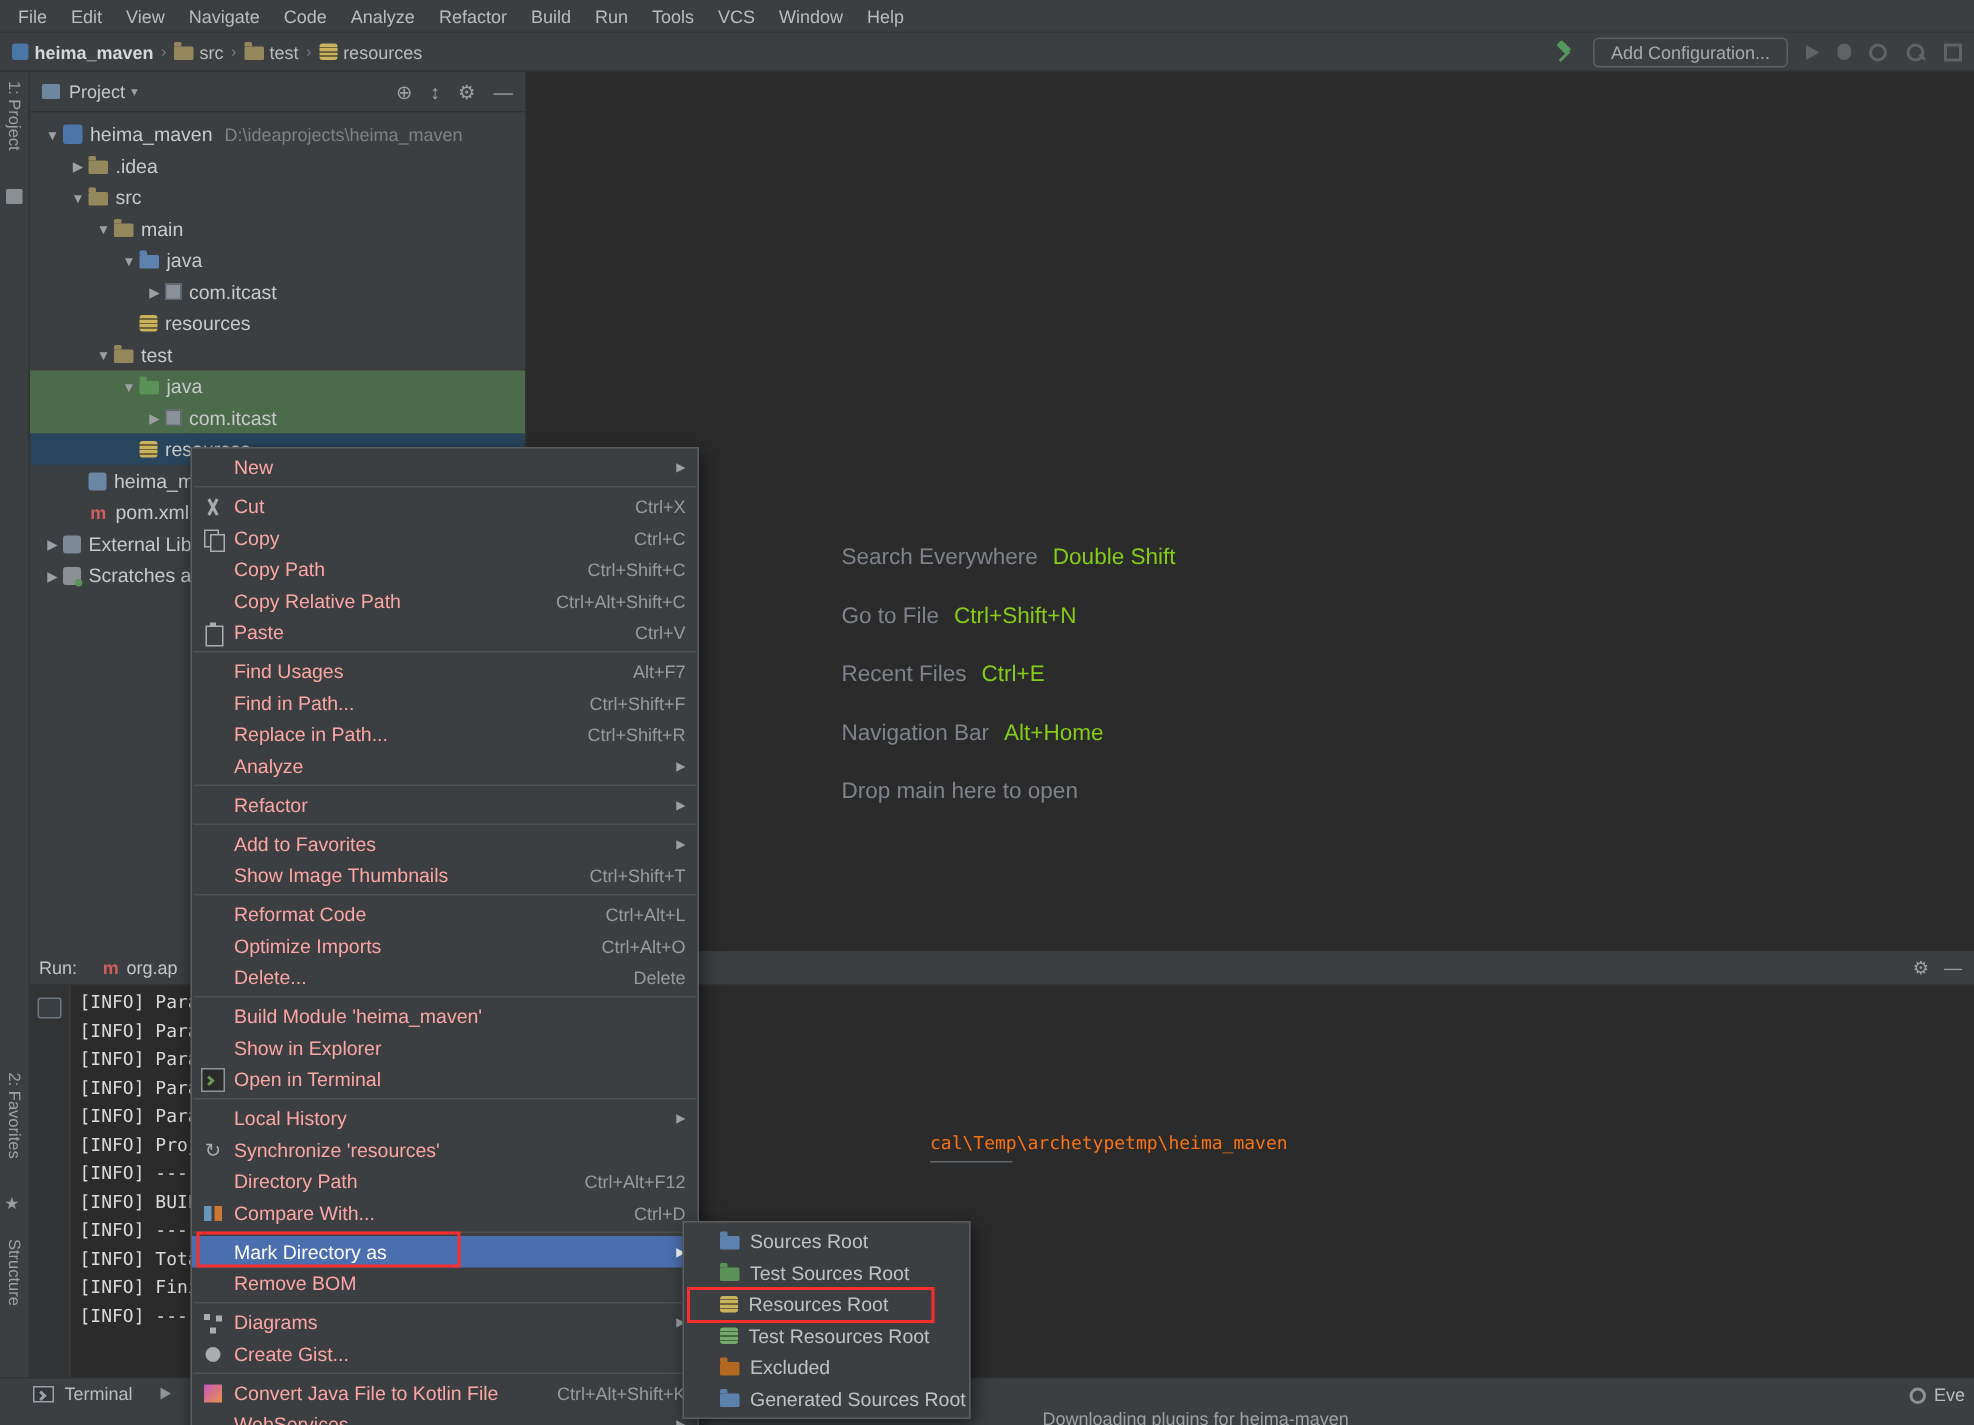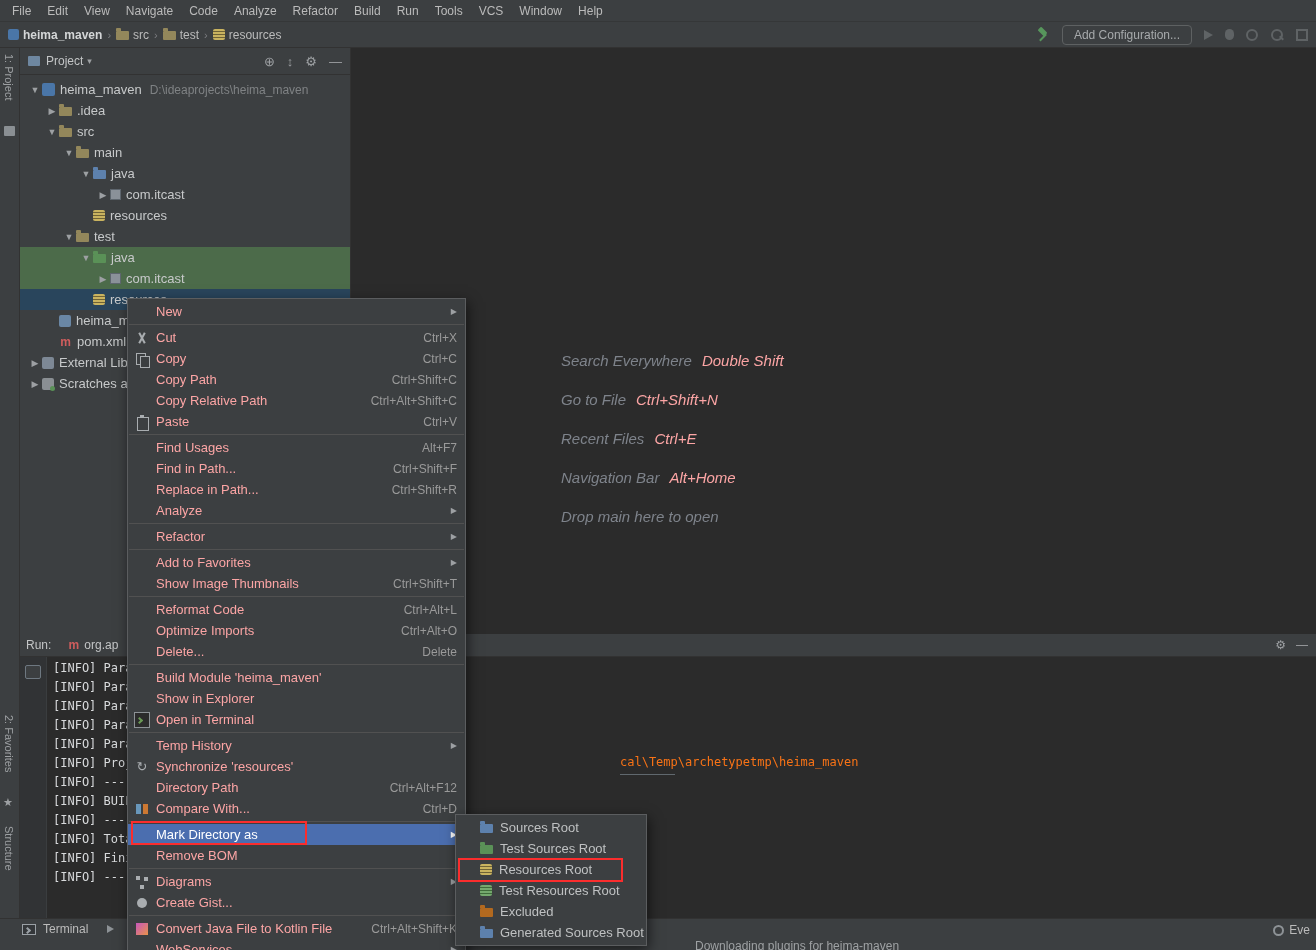--- a/index.html
+++ b/index.html
@@ -84,24 +84,24 @@
                                #74a86d 6px 8px,#3f6b3a 8px 9px,#74a86d 9px 11px); }
   .imlicon { width:12px; height:12px; background:#6a87a5; border-radius:2px; flex:none; }
   .mvn { flex:none; width:13px; text-align:center; color:#cf5d5d; font-weight:bold; font-size:12px; }
   .libicon { width:12px; height:12px; background:#7d8895; border-radius:2px; flex:none; }
   .scricon { position:relative; width:12px; height:12px; background:#8a8f93; border-radius:2px; flex:none; }
   .scricon::after { content:""; position:absolute; right:-1px; bottom:-1px; width:5px; height:5px;
                     background:#5a9157; border-radius:50%; }
 
   
   .editor { position:absolute; left:351px; top:48px; width:965px; height:586px; background:#2b2b2b; }
-  .hints { position:absolute; left:210px; top:300px;font-style:italic; }
+  .hints { position:absolute; left:210px; top:311px; }
   .hint { height:24px; margin-bottom:15px; font-size:15px; display:flex; align-items:center; }
   .hint-label { color:#7e838b; }
-  .hint-key { color:#fca5a5; margin-left:10px; }
+  .hint-key { color:#84cc16; margin-left:10px; }
 
   
   .runpanel { position:absolute; left:20px; top:634px; width:1296px; height:284px; background:#2b2b2b; }
   .run-head { position:absolute; left:0; top:0; width:100%; height:23px; background:#3c3f41;
               border-bottom:1px solid #323232; display:flex; align-items:center; font-size:12px; }
   .run-title { margin-left:6px; color:#c3c5c6; }
   .run-tab { display:flex; align-items:center; margin-left:16px; gap:4px; color:#c3c5c6; }
   .run-tools { margin-left:auto; margin-right:8px; display:flex; gap:10px; color:#9da0a3; font-size:12px; }
   .rgutter { position:absolute; left:0; top:23px; width:27px; height:261px;
              background:#313335; border-right:1px solid #3a3d3f; }
@@ -496,21 +496,21 @@
       <span class="mi-ic"></span>
         <span class="mi-label">Show in Explorer</span>
     </div>
     <div class="mi">
       <span class="mi-ic terminal"></span>
       <span class="mi-label">Open in Terminal</span>
     </div>
     <div class="menu-sep"></div>
     <div class="mi">
       <span class="mi-ic"></span>
-        <span class="mi-label">Temp History</span>
+        <span class="mi-label">Local History</span>
       <span class="mi-arrow">▶</span>
     </div>
     <div class="mi">
       <span class="mi-ic sync">↻</span>
       <span class="mi-label">Synchronize 'resources'</span>
     </div>
     <div class="mi">
       <span class="mi-ic"></span>
         <span class="mi-label">Directory Path</span>
       <span class="mi-sc">Ctrl+Alt+F12</span>

